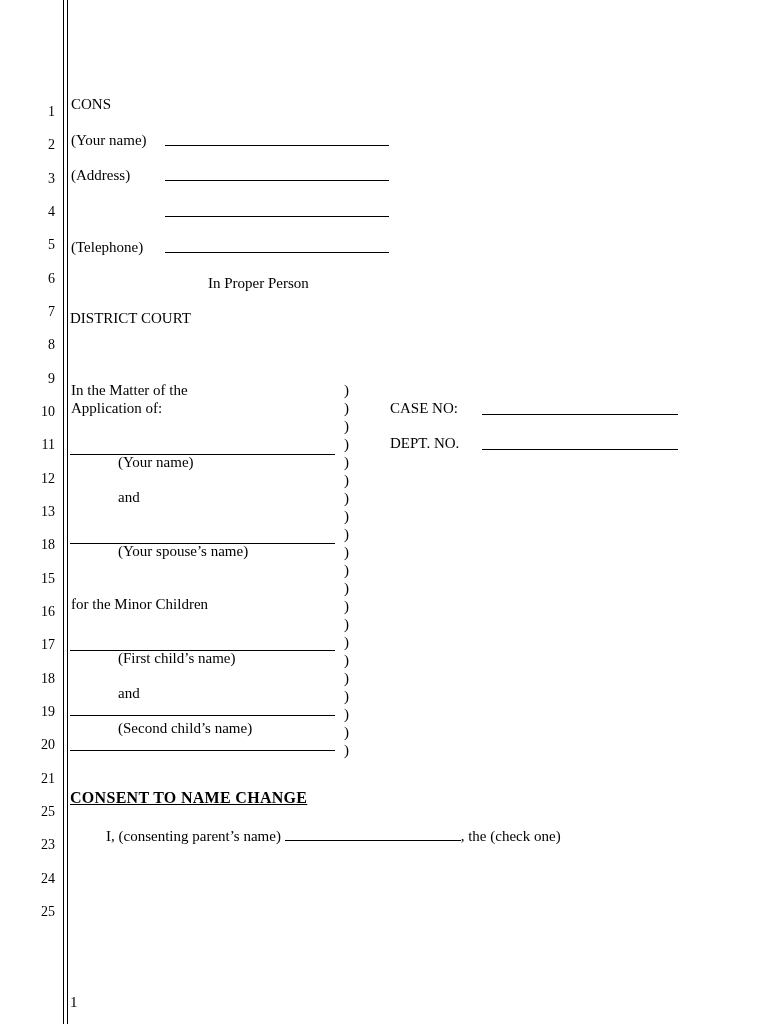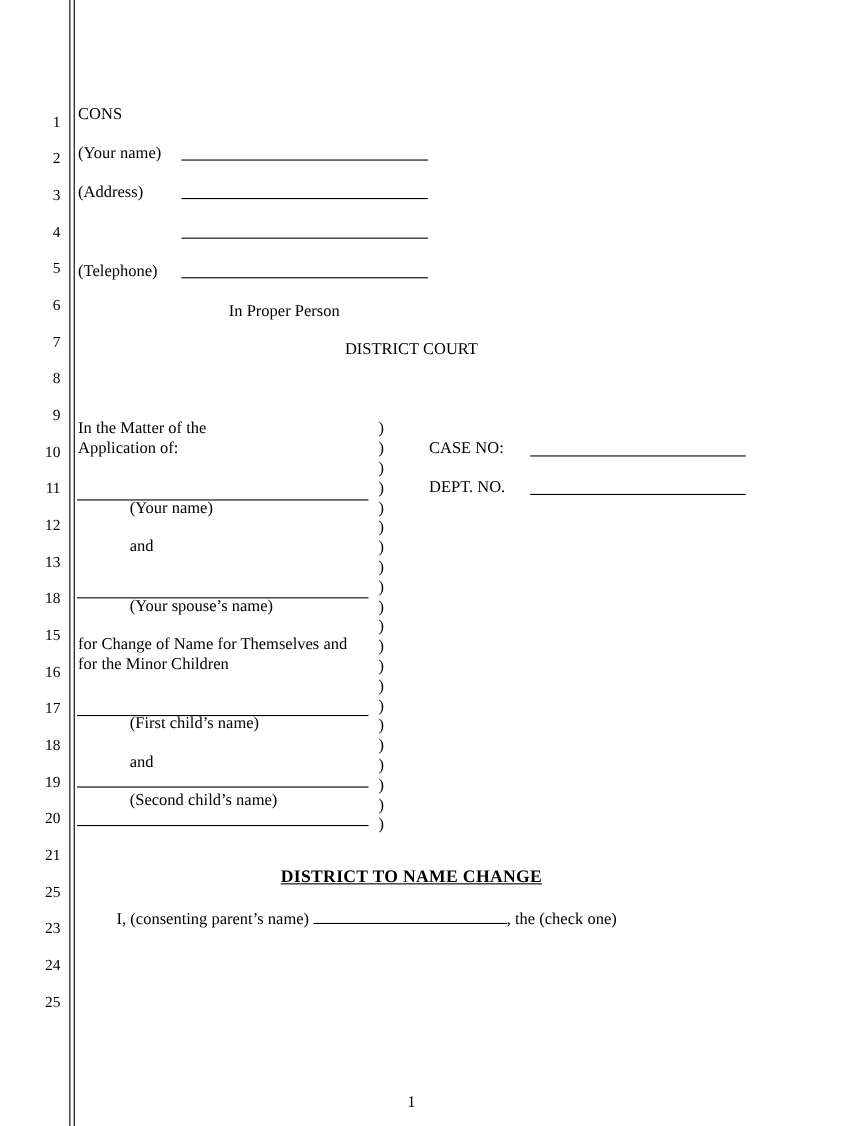--- a/index.html
+++ b/index.html
@@ -14,21 +14,21 @@
     position:absolute; left:63px; top:0; width:5px; height:1024px;
     border-left:1px solid #000; border-right:1px solid #000;
   }
   .lineno {
     position:absolute; left:30px; width:25px; text-align:right;
     font-size:14px; line-height:18px;
   }
   .txt { position:absolute; font-size:15px; line-height:18px; white-space:nowrap; }
   .u { position:absolute; height:15px; border-bottom:1px solid #000; }
   .paren { position:absolute; left:344px; font-size:15px; line-height:18px; }
-  .center { position:absolute; left:70px; width:608px; text-align:center; font-size:15px; line-height:18px; white-space:nowrap; }
+  .center { position:absolute; left:70px; width:608px; text-align:left; font-size:15px; line-height:18px; white-space:nowrap; }
   .title-text { font-weight:bold; font-size:16px; text-decoration:underline; letter-spacing:0.3px; }
   .fill { display:inline-block; border-bottom:1px solid #000; height:13px; vertical-align:baseline; }
   .checkbox {
     display:inline-block; width:13px; height:13px;
     border:1px solid #aac5d8; background:#fefefe;
     vertical-align:-2px; margin-right:5px;
   }
   .cb2 { margin-left:12px; }
   .county-fill { margin-right:6px; }
 </style>
@@ -86,21 +86,20 @@
   <div class="txt" style="top:399px;left:71px">Application of:</div>
 
   <div class="u" style="top:440px;left:70px;width:265px"></div>
   <div class="txt" style="top:453px;left:118px">(Your name)</div>
 
   <div class="txt" style="top:488px;left:118px">and</div>
 
   <div class="u" style="top:529px;left:70px;width:265px"></div>
   <div class="txt" style="top:542px;left:118px">(Your spouse’s name)</div>
 
-  <div class="txt" style="top:577px;left:71px">for Change of Name for Themselves and</div>
   <div class="txt" style="top:595px;left:71px">for the Minor Children</div>
 
   <div class="u" style="top:636px;left:70px;width:265px"></div>
   <div class="txt" style="top:649px;left:118px">(First child’s name)</div>
 
   <div class="txt" style="top:684px;left:118px">and</div>
 
   <div class="u" style="top:701px;left:70px;width:265px"></div>
   <div class="txt" style="top:719px;left:118px">(Second child’s name)</div>
   <div class="u" style="top:736px;left:70px;width:265px"></div>
@@ -125,21 +124,21 @@
   <span class="paren" style="top:687px">)</span>
   <span class="paren" style="top:705px">)</span>
   <span class="paren" style="top:723px">)</span>
   <span class="paren" style="top:741px">)</span>
 
   <div class="txt" style="top:399px;left:390px">CASE NO:</div>
   <div class="u" style="top:400px;left:482px;width:196px"></div>
   <div class="txt" style="top:434px;left:390px">DEPT. NO.</div>
   <div class="u" style="top:435px;left:482px;width:196px"></div>
 
-  <div class="center" style="top:789px"><span class="title-text">DISTRICT TO NAME CHANGE</span></div>
+  <div class="center" style="top:789px"><span class="title-text">CONSENT TO NAME CHANGE</span></div>
 
   <div class="txt" style="top:827px;left:106px"><span>I, (consenting parent’s name)</span> <span class="fill" style="width:176px"></span><span>, the (check one)</span></div>
 
 
 
   <div class="center" style="top:993px">1</div>
 
 </div>
 
 </body></html>

